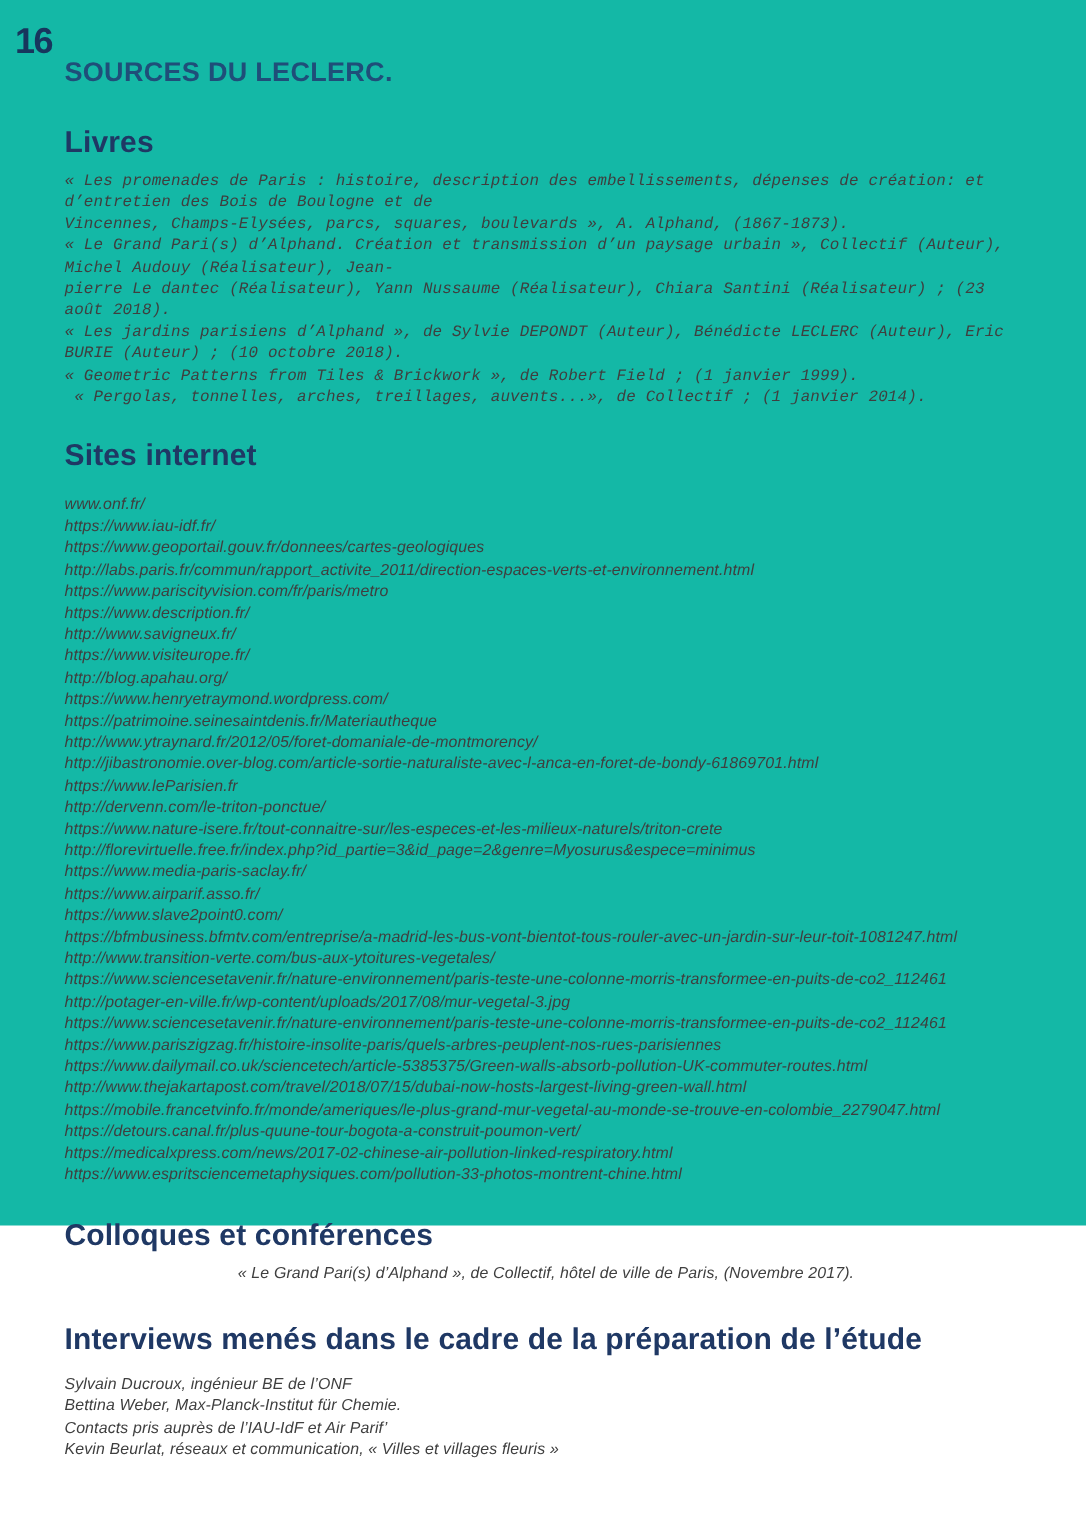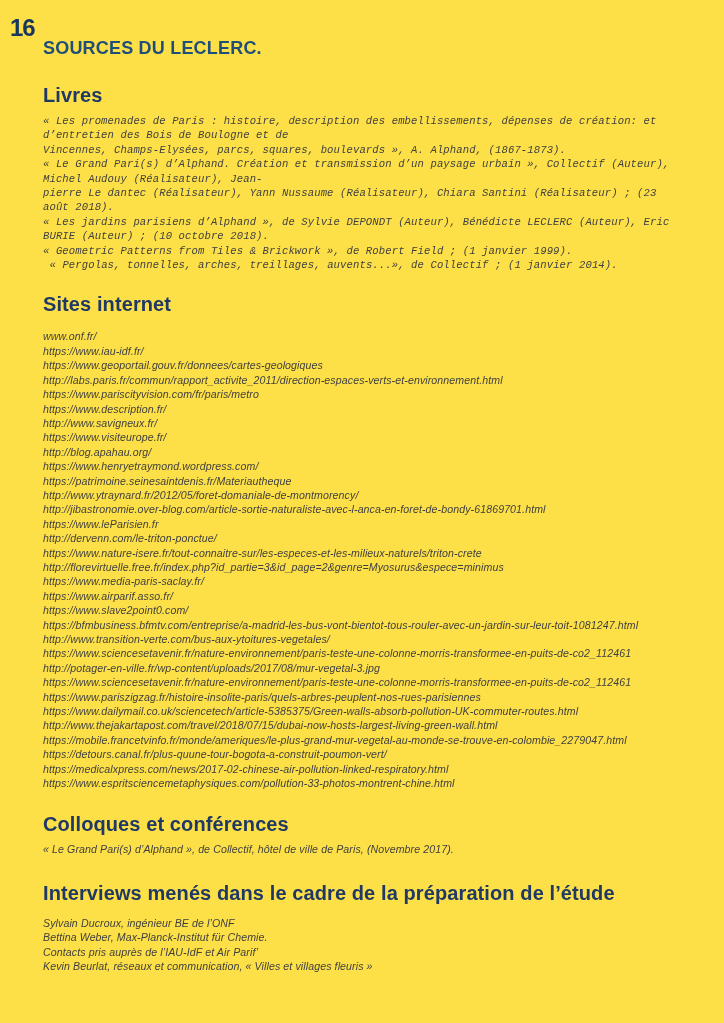--- a/index.html
+++ b/index.html
@@ -8,22 +8,22 @@
     width: 724px;
     height: 1023px;
     position: relative;
     font-family: "Liberation Sans", sans-serif;
     overflow: hidden;
   }
   .page {
     position: absolute;
     top: 0; left: 0;
     width: 724px;
-    height: 1023px;
-    background: #fde047;
+    height: 817px;
+    background: #14b8a6;
   }
   .page-number {
     position: absolute;
     left: 10px;
     top: 14px;
     font-size: 24px;
     font-weight: bold;
     letter-spacing: -1px;
     color: #17365D;
   }
@@ -53,21 +53,21 @@
   .text-block {
     font-style: italic;
     font-size: 10.6px;
     line-height: 14.4px;
     color: #3f3f3f;
     letter-spacing: 0.1px;
   }
   .text-block .line { white-space: pre-wrap; }
   .books-block      { margin-top: 7px; font-family: Liberation Mono, monospace; }
   .urls-block       { margin-top: 13px; }
-  .colloques-block  { margin-top: 6px; }
+  .colloques-block  { margin-top: 6px; text-align: center; }
   .interviews-block { margin-top: 11px; }
 </style>
 </head>
 <body>
 
 <div class="page">
 
   <div class="page-number">16</div>
 
   <div class="content">

